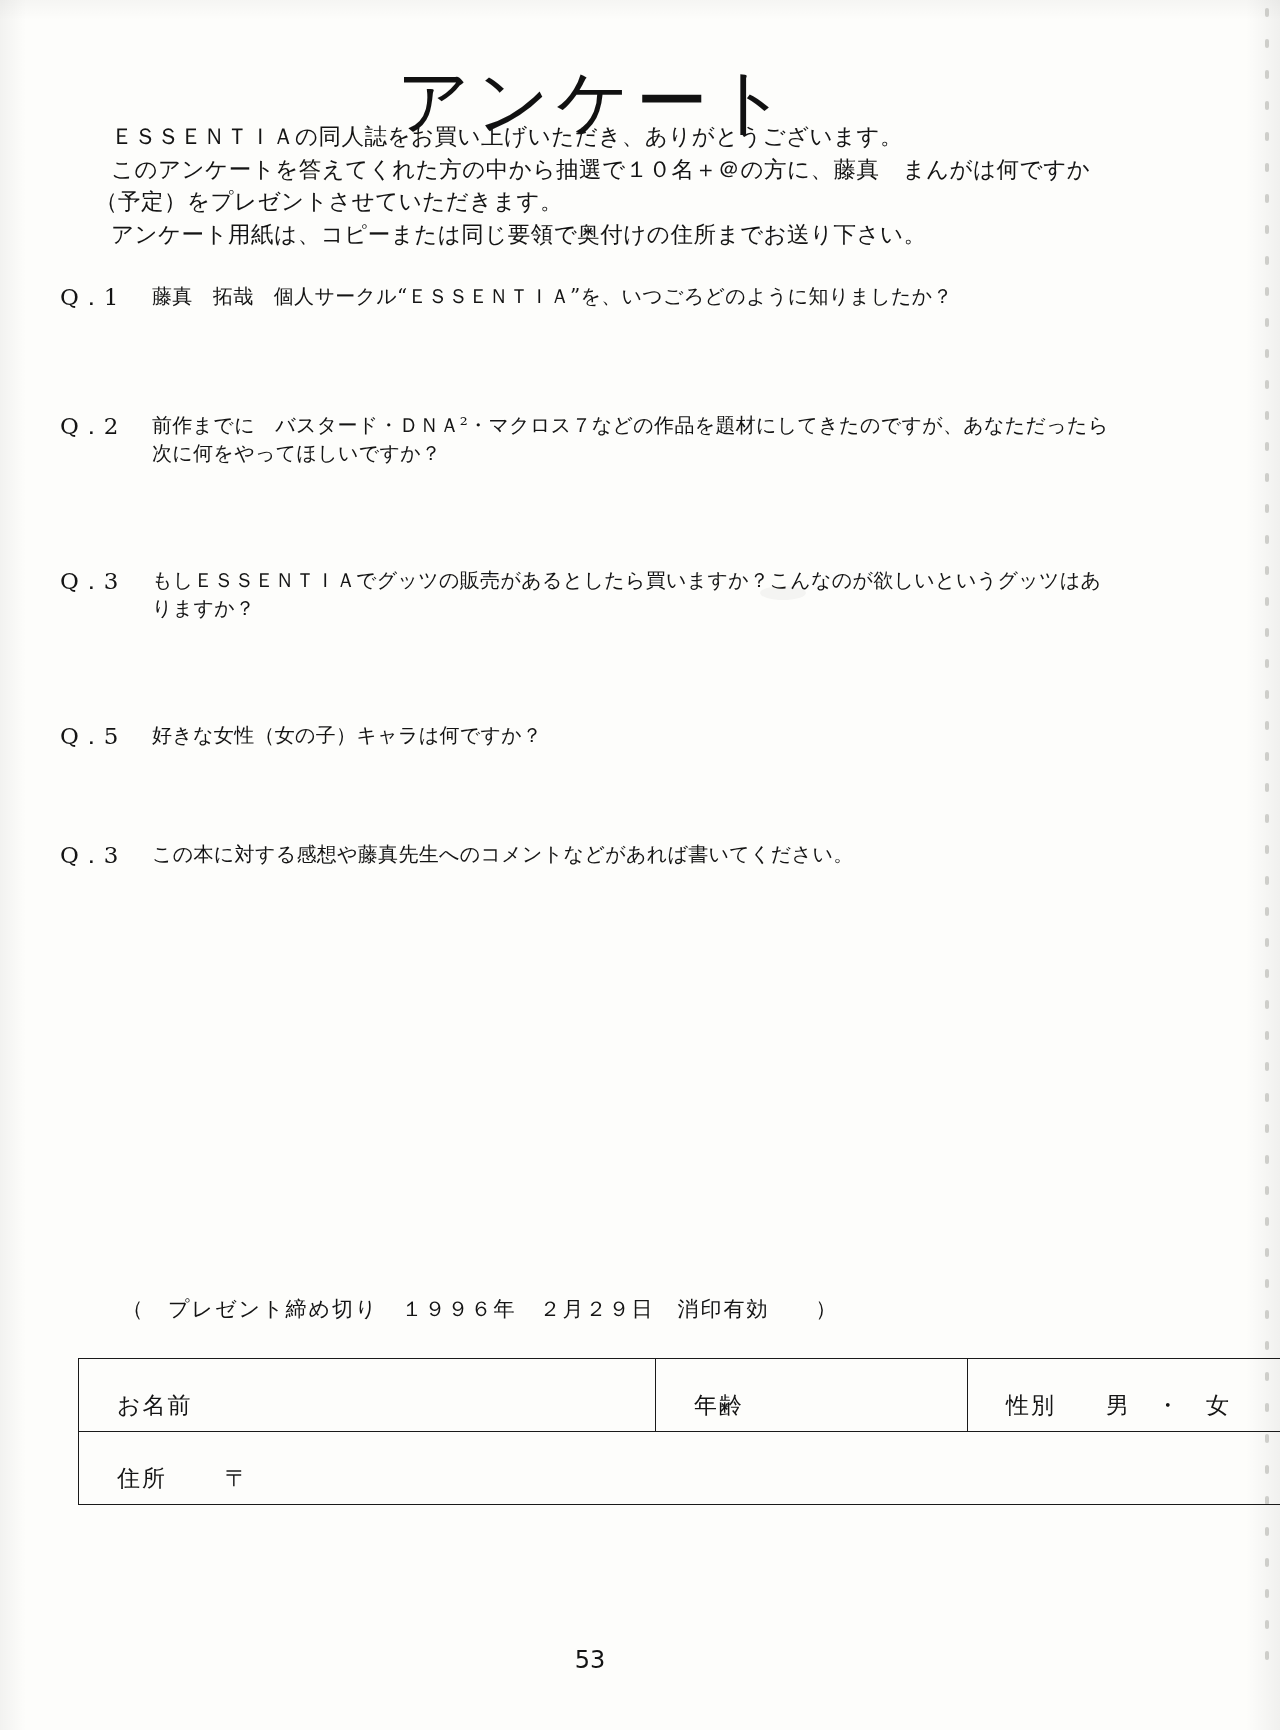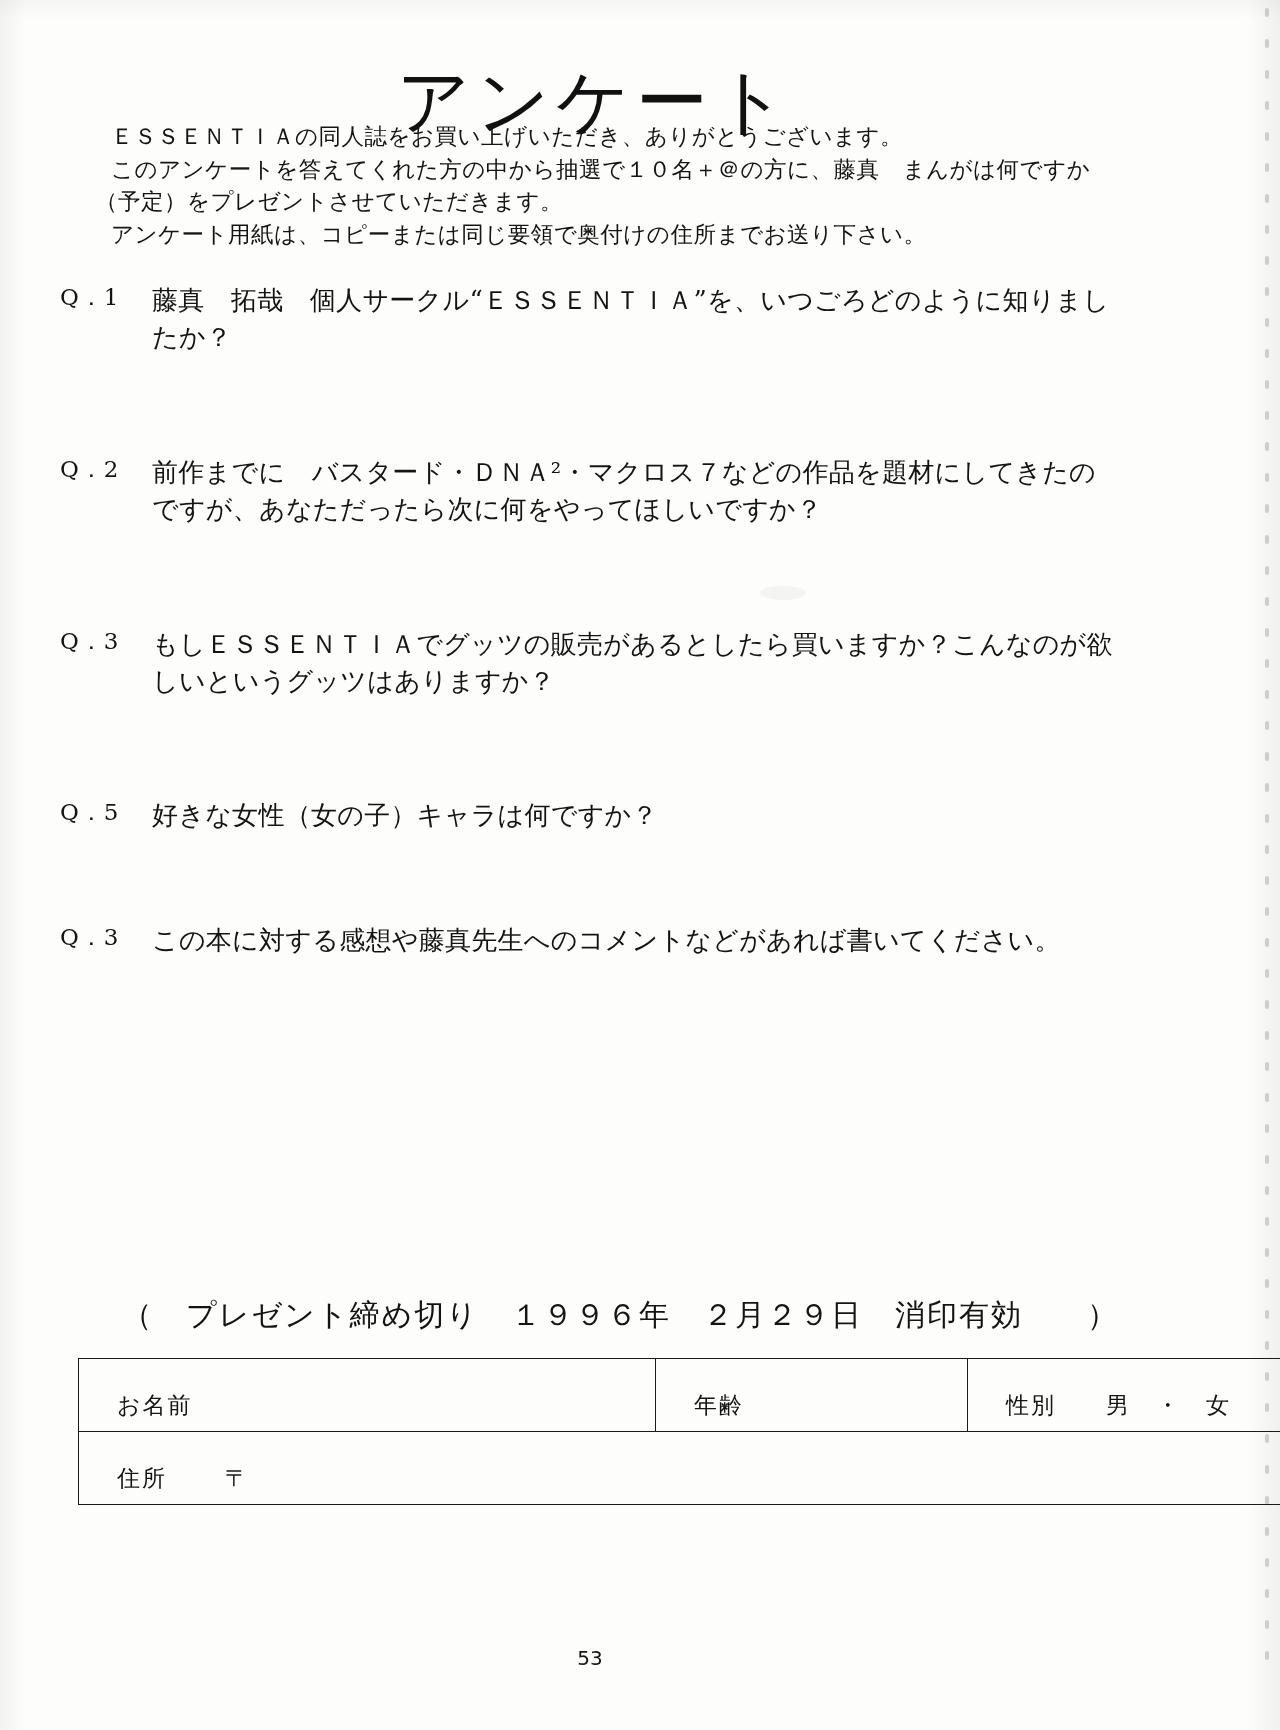--- a/index.html
+++ b/index.html
@@ -99,30 +99,30 @@
   }
   .q-label {
     flex: 0 0 auto;
     width: 92px;
     font-size: 23px;
     letter-spacing: 1px;
     white-space: nowrap;
   }
   .q-text {
     flex: 1 1 auto;
-    font-size: 26px;
+    font-size: 20px;
     line-height: 1.42;
     letter-spacing: 0.3px;
   }
 
   .deadline {
     position: absolute;
     left: 122px;
     top: 1295px;
-    font-size: 30px;
+    font-size: 21px;
     letter-spacing: 2px;
   }
 
   .form-table {
     position: absolute;
     left: 78px;
     top: 1358px;
     width: 1010px;
     border-collapse: collapse;
     table-layout: fixed;
@@ -142,21 +142,21 @@
   .cell-addr { height: 86px; }
   .addr-inner { display: inline-block; }
   .addr-mark { display: inline-block; margin-left: 58px; }
 
   .page-number {
     position: absolute;
     left: 0;
     top: 1646px;
     width: 1180px;
     text-align: center;
-    font-size: 20px;
+    font-size: 24px;
     font-family: "DejaVu Sans", "Liberation Sans", sans-serif;
   }
   .footer-thanks {
     position: absolute;
     left: 0;
     top: 1682px;
     width: 1280px;
     text-align: center;
     font-size: 24px;
     letter-spacing: 1px;

